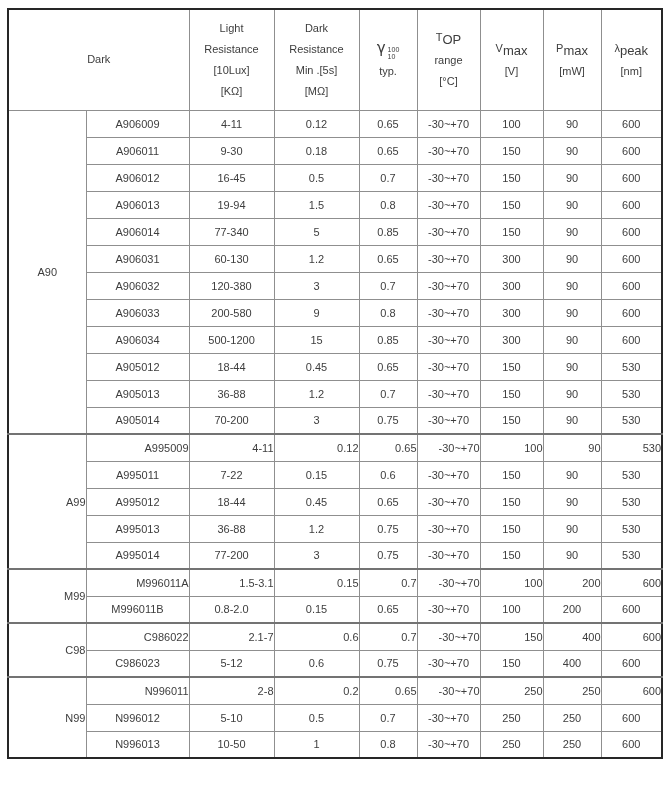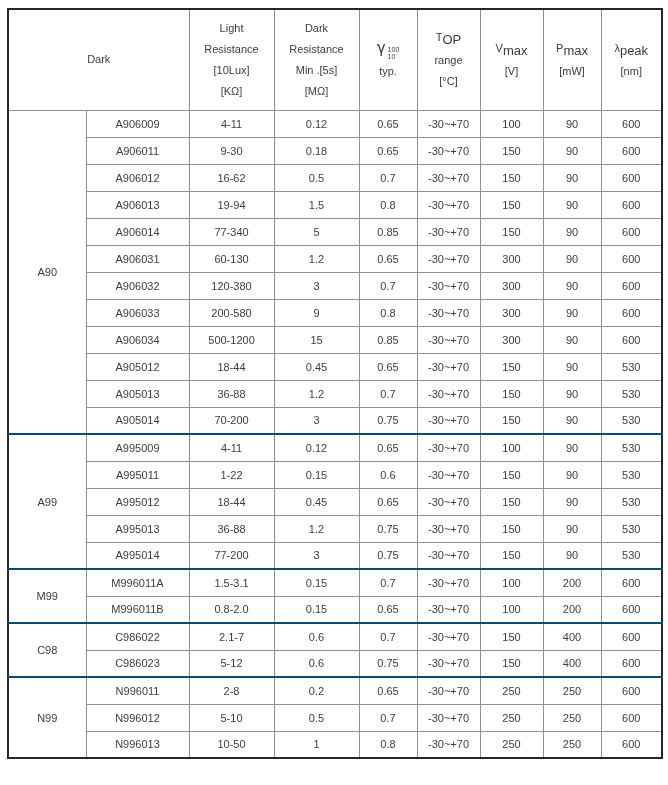--- a/index.html
+++ b/index.html
@@ -22,21 +22,21 @@
     vertical-align: middle;
     font-size: 11px;
     font-weight: normal;
     color: #3d3d3d;
     overflow: hidden;
   }
   
   table.spec { border: 2px solid #262626; }
   thead th { border-bottom: 2px solid #262626; height: 101px; }
   tbody td { height: 27px; }
-  tr.group-start td { border-top: 2px solid #0c4a6e; }
+  tr.group-start td { border-top: 2px solid #737373; text-align: right; }
   .hline { line-height: 21px; }
   sub.small, sup.small { font-size: 13px; }
   sub.small { vertical-align: -3px; }
   .gamma-sym { font-size: 15px; font-family: "DejaVu Sans", sans-serif; }
   .stack {
     display: inline-flex;
     flex-direction: column;
     font-size: 7px;
     line-height: 7.5px;
     text-align: left;
@@ -122,21 +122,21 @@
           <td>9-30</td>
           <td>0.18</td>
           <td>0.65</td>
           <td>-30~+70</td>
           <td>150</td>
           <td>90</td>
           <td>600</td>
         </tr>
         <tr>
           <td>A906012</td>
-          <td>16-62</td>
+          <td>16-45</td>
           <td>0.5</td>
           <td>0.7</td>
           <td>-30~+70</td>
           <td>150</td>
           <td>90</td>
           <td>600</td>
         </tr>
         <tr>
           <td>A906013</td>
           <td>19-94</td>
@@ -233,21 +233,21 @@
           <td>4-11</td>
           <td>0.12</td>
           <td>0.65</td>
           <td>-30~+70</td>
           <td>100</td>
           <td>90</td>
           <td>530</td>
         </tr>
         <tr>
           <td>A995011</td>
-          <td>1-22</td>
+          <td>7-22</td>
           <td>0.15</td>
           <td>0.6</td>
           <td>-30~+70</td>
           <td>150</td>
           <td>90</td>
           <td>530</td>
         </tr>
         <tr>
           <td>A995012</td>
           <td>18-44</td>

